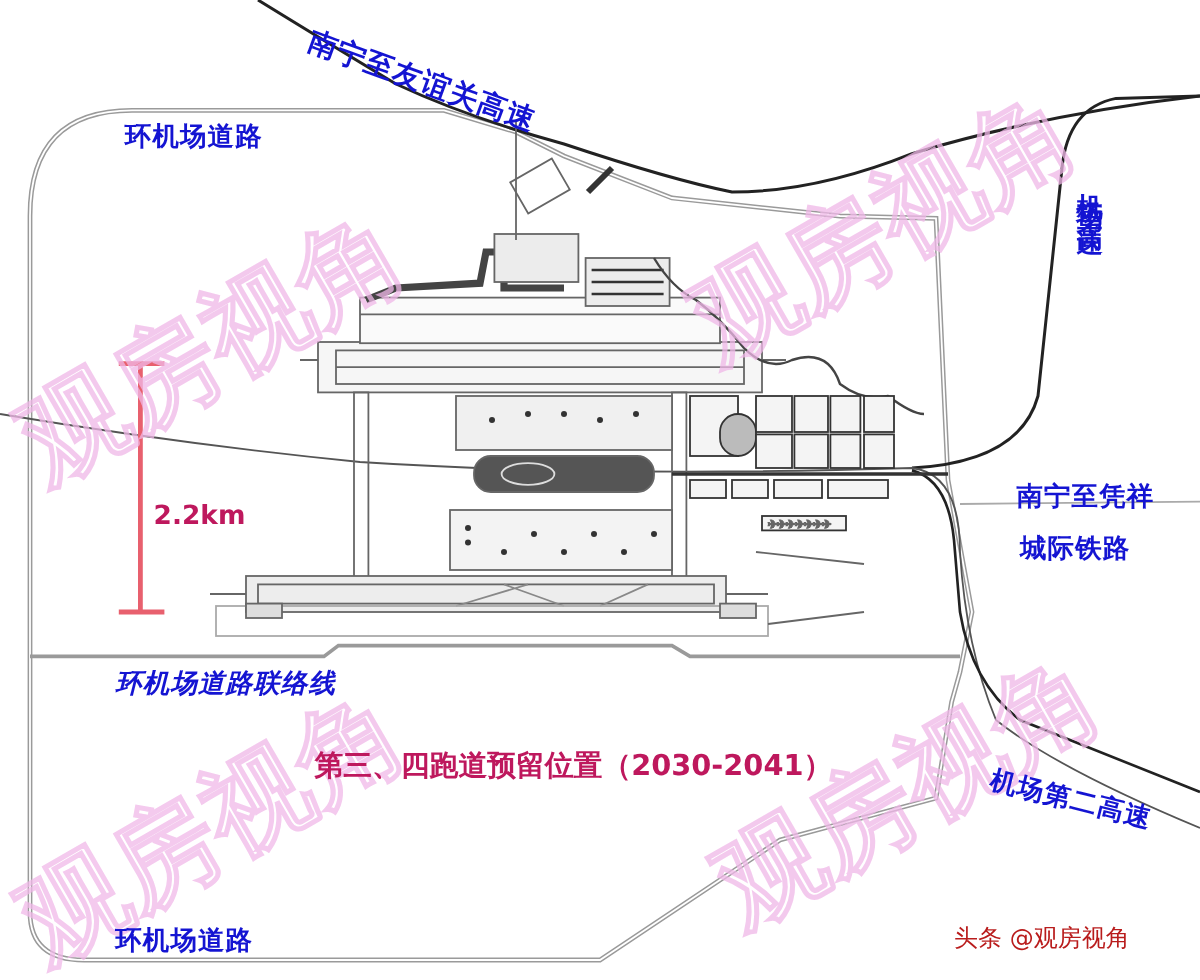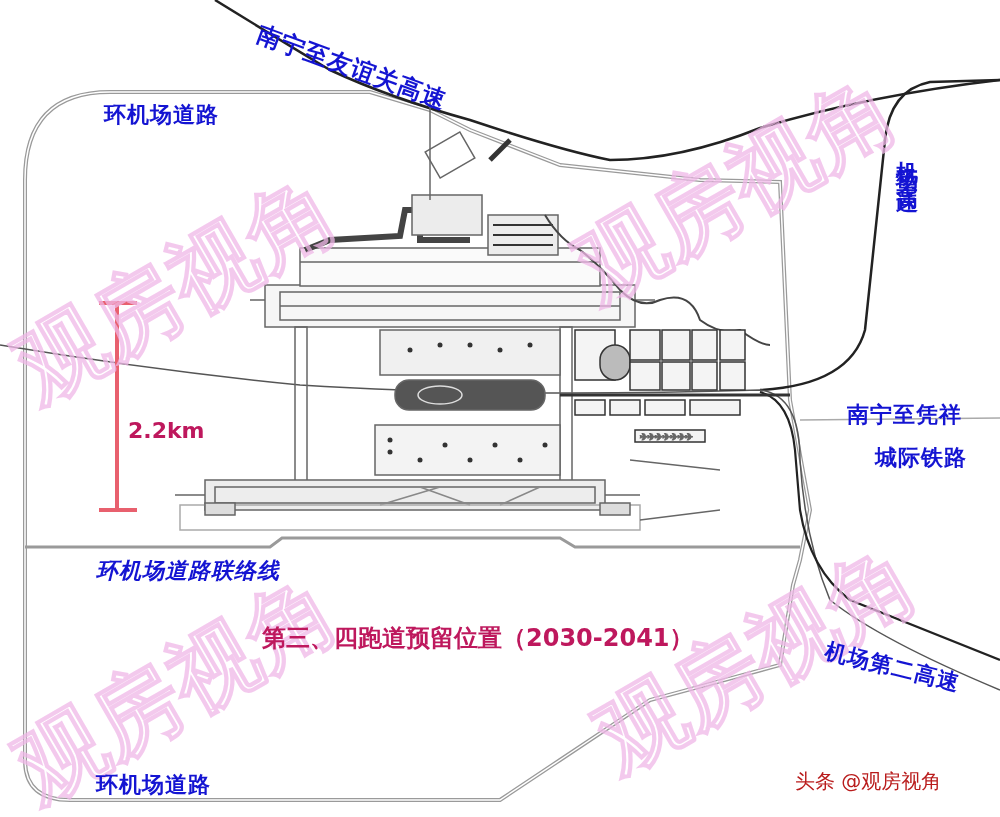--- a/index.html
+++ b/index.html
@@ -124,19 +124,19 @@
 <div class="wm" style="left:0px; top:230px; transform:rotate(-30deg);">观房视角</div>
 <div class="wm" style="left:560px; top:130px; transform:rotate(-30deg);">观房视角</div>
 <div class="wm" style="left:0px; top:630px; transform:rotate(-30deg);">观房视角</div>
 <div class="wm" style="left:580px; top:600px; transform:rotate(-30deg);">观房视角</div>
 
 <div class="label blue" style="left:262px; top:22px; font-size:24px; transform:rotate(20deg); transform-origin:left top;">南宁至友谊关高速</div>
 <div class="label blue" style="left:104px; top:104px;">环机场道路</div>
 <div class="label blue vert" style="left:896px; top:143px;">机场第一高速</div>
 <div class="label red" style="left:128px; top:420px; font-size:22px;">2.2km</div>
 <div class="label blue" style="left:847px; top:404px;">南宁至凭祥</div>
-<div class="label blue" style="left:875px; top:447px;">城际铁路</div>
+<div class="label blue" style="left:850px; top:447px;">城际铁路</div>
 <div class="label blue" style="left:96px; top:560px;font-style:italic;">环机场道路联络线</div>
 <div class="label red" style="left:262px; top:626px; font-size:24px;">第三、四跑道预留位置（2030-2041）</div>
 <div class="label blue" style="left:828px; top:640px; transform:rotate(14deg); transform-origin:left top;">机场第二高速</div>
 <div class="label blue" style="left:96px; top:774px;">环机场道路</div>
 
 <div class="credit" style="left:795px; top:768px;">头条 @观房视角</div>
 
 </body></html>

